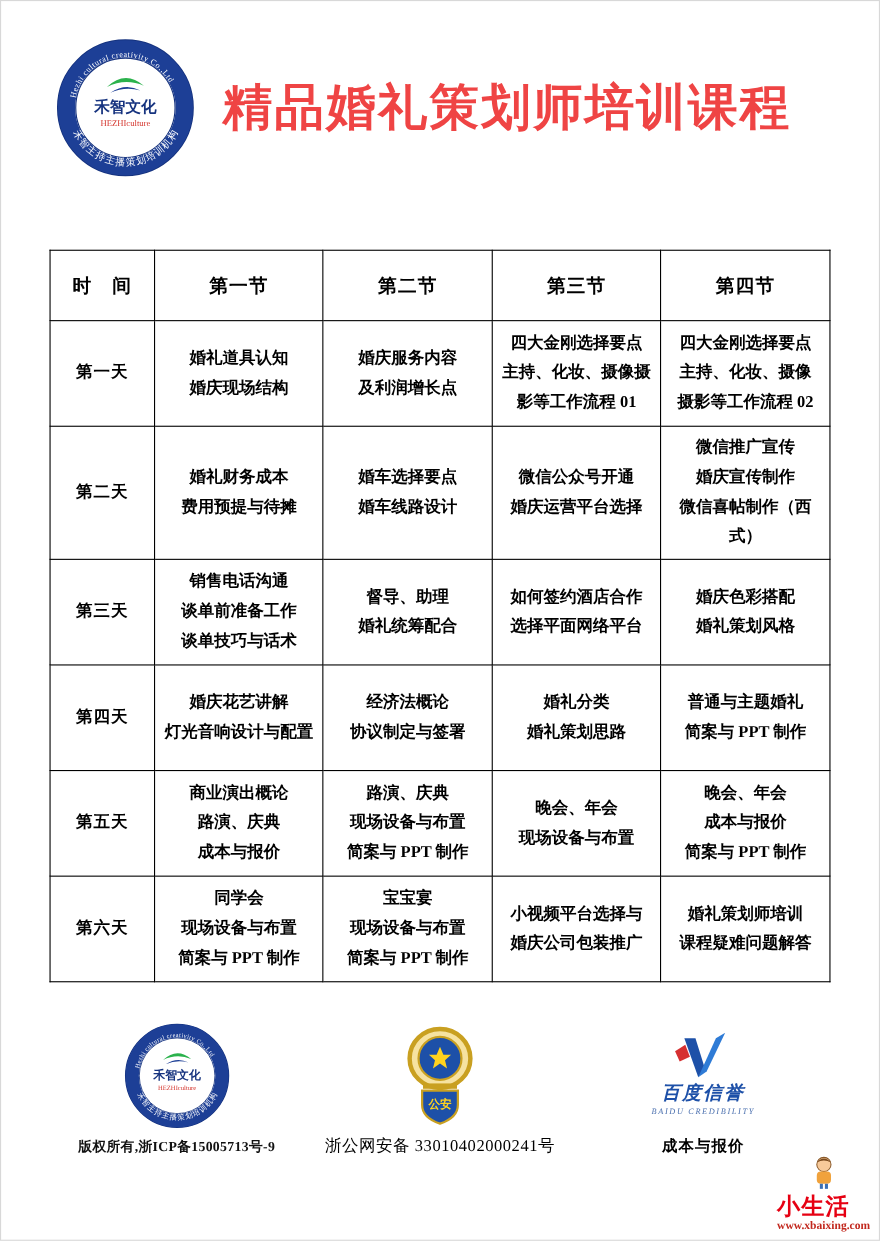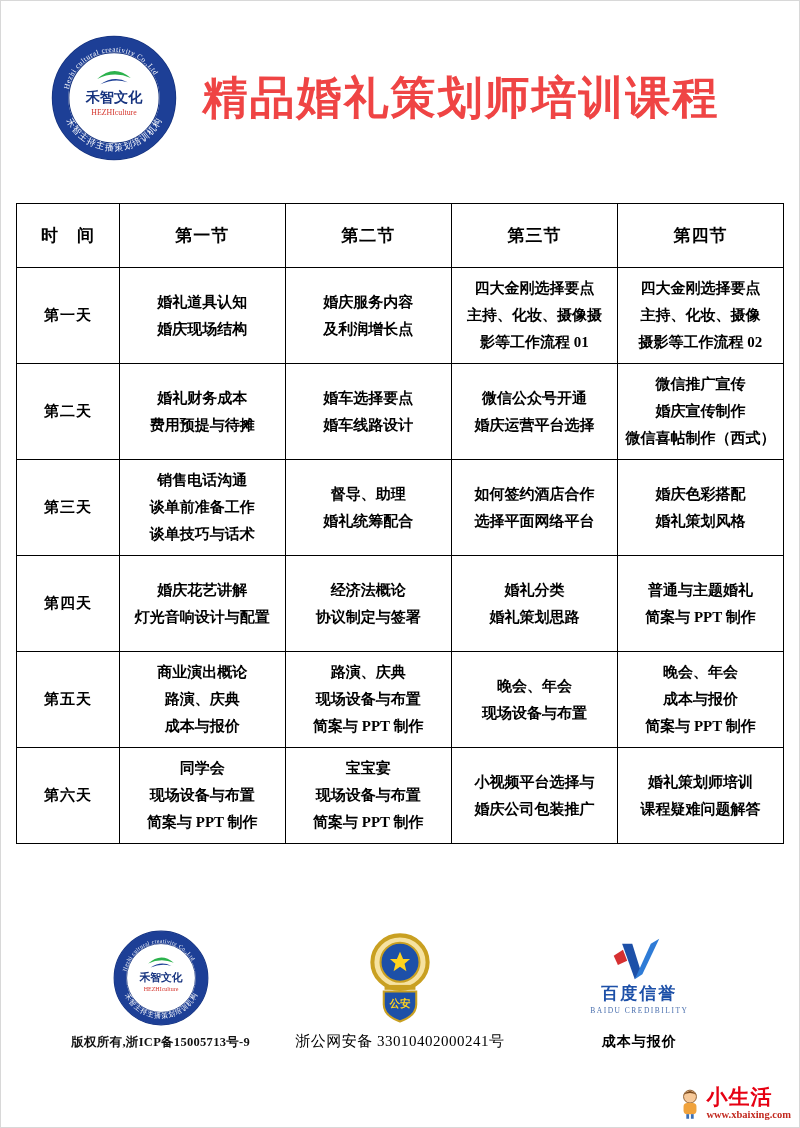--- a/index.html
+++ b/index.html
@@ -17,21 +17,21 @@
   .header { display:flex; align-items:center; padding:34px 36px 0 50px; }
   .logo-wrap { width:126px; height:126px; flex:0 0 auto; }
   .page-title {
     flex:1; text-align:center;
     font-size:45px; font-weight:900; color:#ef4444;
     letter-spacing:2px; padding-right:18px;
     font-family:"Liberation Serif","DejaVu Serif",serif;
   }
   
   .course-table {
-    width:768px; margin:42px auto 0; border-collapse:collapse; table-layout:fixed;
+    width:710px; margin:66px auto 0; border-collapse:collapse; table-layout:fixed;
   }
   .course-table th, .course-table td {
     border:1px solid #000; text-align:center; vertical-align:middle;
     color:#000; font-weight:bold;
   }
   .course-table th { height:64px; font-size:17px; letter-spacing:1px; }
   .course-table td {
     height:96px; font-size:15px; line-height:1.8;
     white-space:pre-line; padding:6px 4px;
   }
@@ -45,25 +45,25 @@
   }
   .footer-col {
     display:flex; flex-direction:column; align-items:center;
     justify-content:flex-end; height:138px; gap:8px;
   }
   .icp-caption { font-size:12.5px; color:#111; font-weight:bold; letter-spacing:.3px; }
   .police-caption { font-size:15px; color:#000; font-weight:normal; letter-spacing:.5px; }
   .baidu-title { font-size:17px; font-weight:bold; color:#1d50a8; letter-spacing:2px; line-height:1.1; }
   .baidu-sub { font-size:7.5px; color:#4a6fae; letter-spacing:1.5px; }
   .baidu-caption { font-size:14px; font-weight:bold; color:#000; margin-top:10px; letter-spacing:1px; }
-  .baidu-block { display:flex; flex-direction:column; align-items:center; gap:2px; }
+  .baidu-block { display:flex; flex-direction:column; align-items:center; gap:2px;font-style:italic; }
   
   .watermark {
     position:absolute; right:8px; bottom:6px;
-    display:flex; align-items:center; gap:4px;
+    display:flex; align-items:center; gap:4px;flex-direction:column;
   }
   .wm-texts { display:flex; flex-direction:column; align-items:flex-start; line-height:1.1; }
   .wm-name { font-size:21px; font-weight:900; color:#e60012; letter-spacing:1px; }
   .wm-url  { font-size:10.5px; color:#c2281e; font-weight:bold; }
 </style>
 </head>
 <body>
 
 <div class="page">
 

